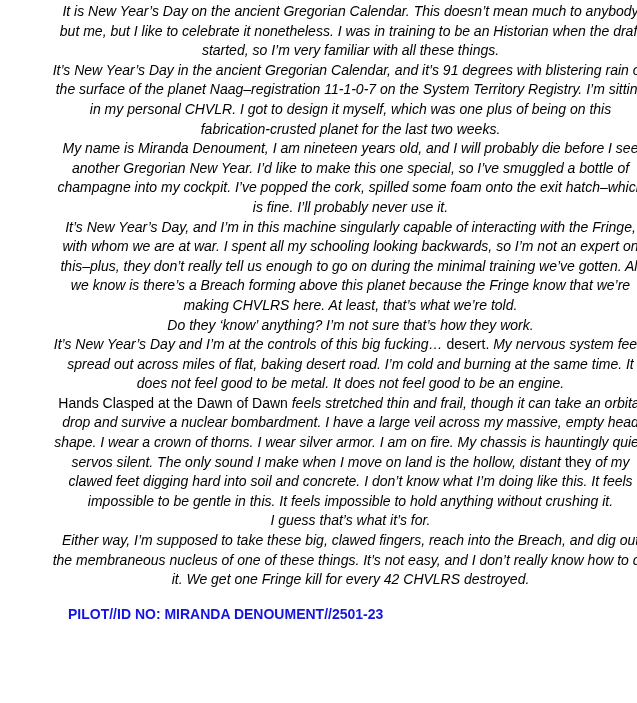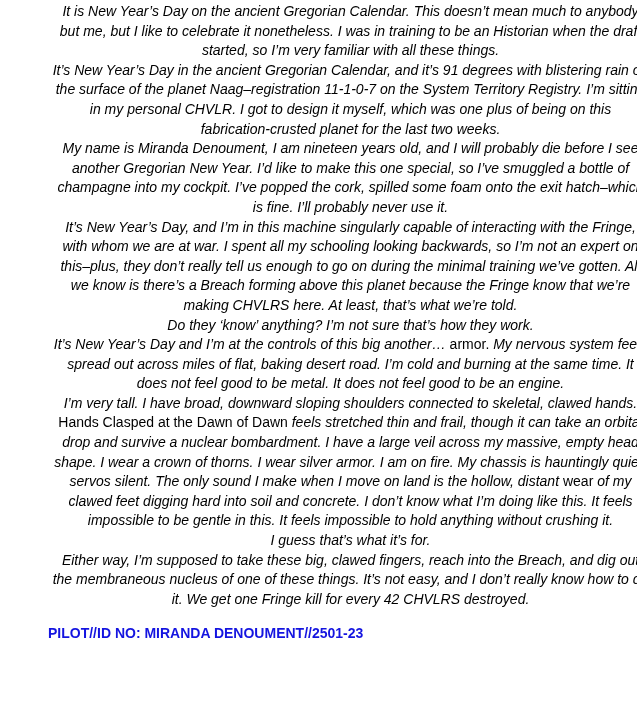--- a/index.html
+++ b/index.html
@@ -22,21 +22,21 @@
     font-size: 14px;
     line-height: 19.6px;
     color: #000000;
     white-space: pre-line;
   }
   .para { margin: 0; padding: 0; }
   .seg-italic { font-style: italic; }
   .seg-upright { font-style: normal; }
   .footer {
     margin-top: 13px;
-    padding-left: 48px;
+    padding-left: 68px;
     font-size: 14px;
     font-weight: bold;
     line-height: 23px;
     letter-spacing: 0px;
   }
   .footer-line { margin: 0; }
 </style>
 </head>
 <body style="background: rgb(255, 255, 255);">
 
@@ -46,27 +46,26 @@
 started, so I’m very familiar with all these things.</span></p><p class="para"><span class="seg-italic">It’s New Year’s Day in the ancient Gregorian Calendar, and it’s 91 degrees with blistering rain on
 the surface of the planet Naag–registration 11-1-0-7 on the System Territory Registry. I’m sitting
 in my personal CHVLR. I got to design it myself, which was one plus of being on this
 fabrication-crusted planet for the last two weeks.</span></p><p class="para"><span class="seg-italic">My name is Miranda Denoument, I am nineteen years old, and I will probably die before I see
 another Gregorian New Year. I’d like to make this one special, so I’ve smuggled a bottle of
 champagne into my cockpit. I’ve popped the cork, spilled some foam onto the exit hatch–which
 is fine. I’ll probably never use it.</span></p><p class="para"><span class="seg-italic">It’s New Year’s Day, and I’m in this machine singularly capable of interacting with the Fringe,
 with whom we are at war. I spent all my schooling looking backwards, so I’m not an expert on
 this–plus, they don’t really tell us enough to go on during the minimal training we’ve gotten. All
 we know is there’s a Breach forming above this planet because the Fringe know that we’re
-making CHVLRS here. At least, that’s what we’re told.</span></p><p class="para"><span class="seg-italic">Do they ‘know’ anything? I’m not sure that’s how they work.</span></p><p class="para"><span class="seg-italic">It’s New Year’s Day and I’m at the controls of this big another… </span><span class="seg-upright">armor.</span><span class="seg-italic"> My nervous system feels
+making CHVLRS here. At least, that’s what we’re told.</span></p><p class="para"><span class="seg-italic">Do they ‘know’ anything? I’m not sure that’s how they work.</span></p><p class="para"><span class="seg-italic">It’s New Year’s Day and I’m at the controls of this big fucking… </span><span class="seg-upright">desert.</span><span class="seg-italic"> My nervous system feels
 spread out across miles of flat, baking desert road. I’m cold and burning at the same time. It
-does not feel good to be metal. It does not feel good to be an engine.</span></p><p class="para"><span class="seg-italic">I’m very tall. I have broad, downward sloping shoulders connected to skeletal, clawed hands.
-</span><span class="seg-upright">Hands Clasped at the Dawn of Dawn</span><span class="seg-italic"> feels stretched thin and frail, though it can take an orbital
+does not feel good to be metal. It does not feel good to be an engine.</span></p><p class="para"><span class="seg-upright">Hands Clasped at the Dawn of Dawn</span><span class="seg-italic"> feels stretched thin and frail, though it can take an orbital
 drop and survive a nuclear bombardment. I have a large veil across my massive, empty head
 shape. I wear a crown of thorns. I wear silver armor. I am on fire. My chassis is hauntingly quiet,
-servos silent. The only sound I make when I move on land is the hollow, distant </span><span class="seg-upright">wear</span><span class="seg-italic"> of my
+servos silent. The only sound I make when I move on land is the hollow, distant </span><span class="seg-upright">they</span><span class="seg-italic"> of my
 clawed feet digging hard into soil and concrete. I don’t know what I’m doing like this. It feels
 impossible to be gentle in this. It feels impossible to hold anything without crushing it.</span></p><p class="para"><span class="seg-italic">I guess that’s what it’s for.</span></p><p class="para"><span class="seg-italic">Either way, I’m supposed to take these big, clawed fingers, reach into the Breach, and dig out
 the membraneous nucleus of one of these things. It’s not easy, and I don’t really know how to do
 it. We get one Fringe kill for every 42 CHVLRS destroyed.</span></p></div>
   <div class="footer" id="footer" style="color: rgb(20, 20, 224);">
       <div class="footer-line">PILOT//ID NO: MIRANDA DENOUMENT//2501-23</div>
     </div>
 </div>
 
 </body></html>

